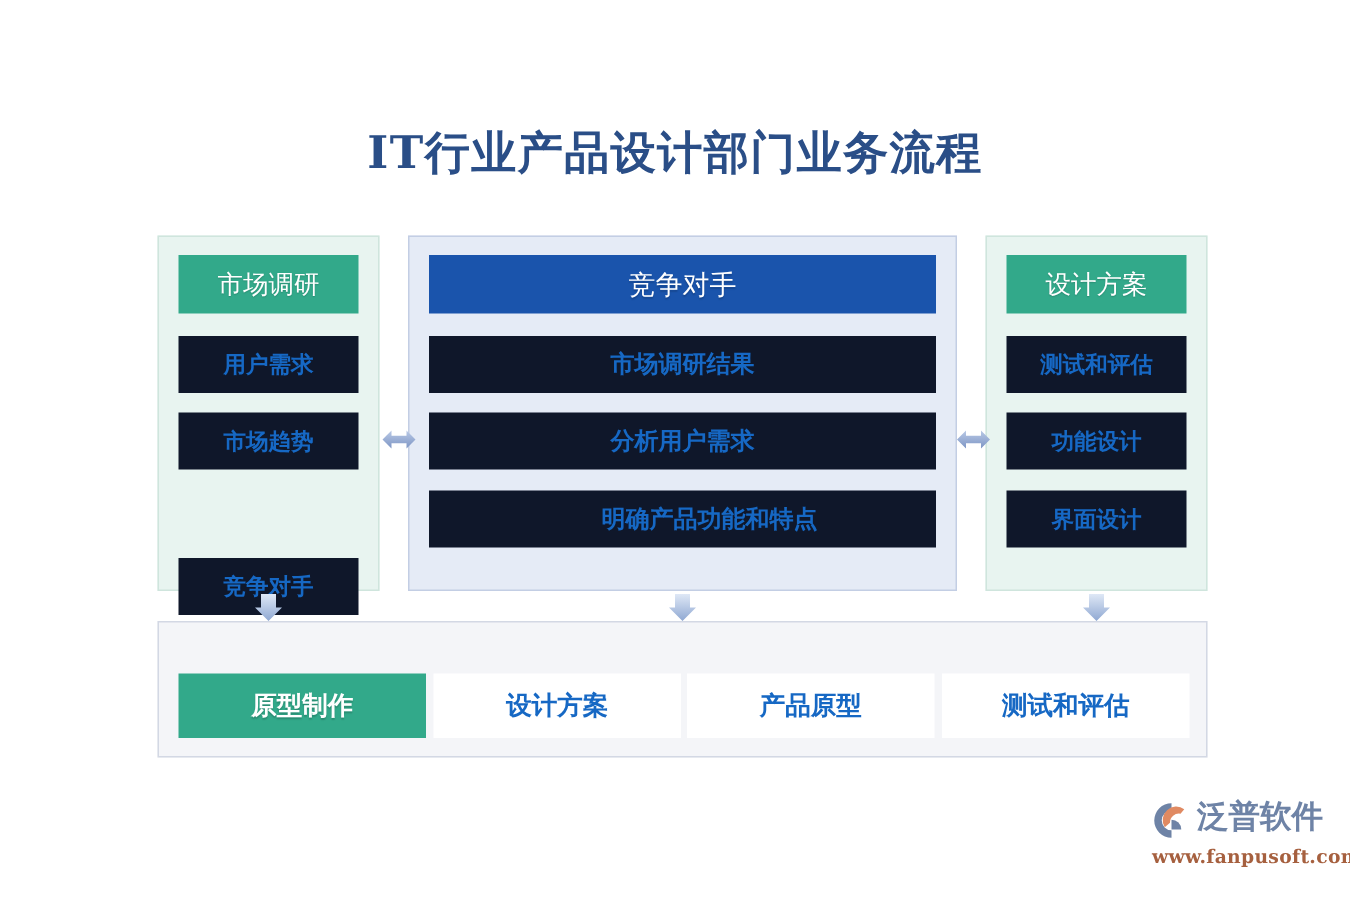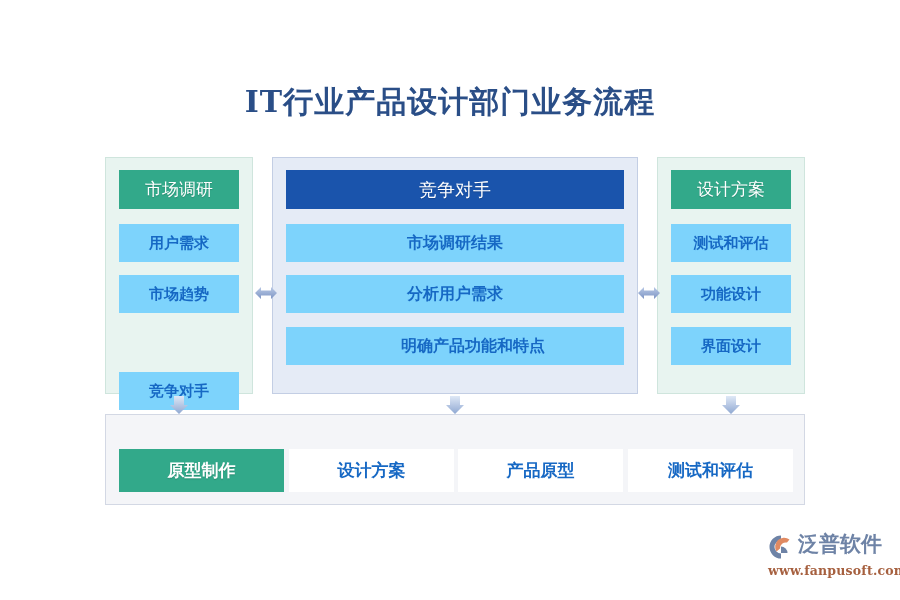--- a/index.html
+++ b/index.html
@@ -73,21 +73,21 @@
   .header-blue  { background: #1a54ac; }
 
   .hdr-left  { left: 119px; top: 170px; width: 120px; height: 39px; font-size: 17px; }
   .hdr-mid   { left: 286px; top: 170px; width: 338px; height: 39px; font-size: 18px; }
   .hdr-right { left: 671px; top: 170px; width: 120px; height: 39px; font-size: 17px; }
 
   
   .item-box {
     position: absolute;
     box-sizing: border-box;
-    background: #7dd3fc;
+    background: #0f172a;
     display: flex;
     align-items: center;
     justify-content: center;
     color: #1668c4;
     font-weight: 700;
     font-family: "DejaVu Serif", "Liberation Serif", serif;
   }
   .item-narrow { width: 120px; height: 38px; font-size: 15px; }
   .item-wide   { width: 338px; height: 38px; font-size: 16px; }
 

